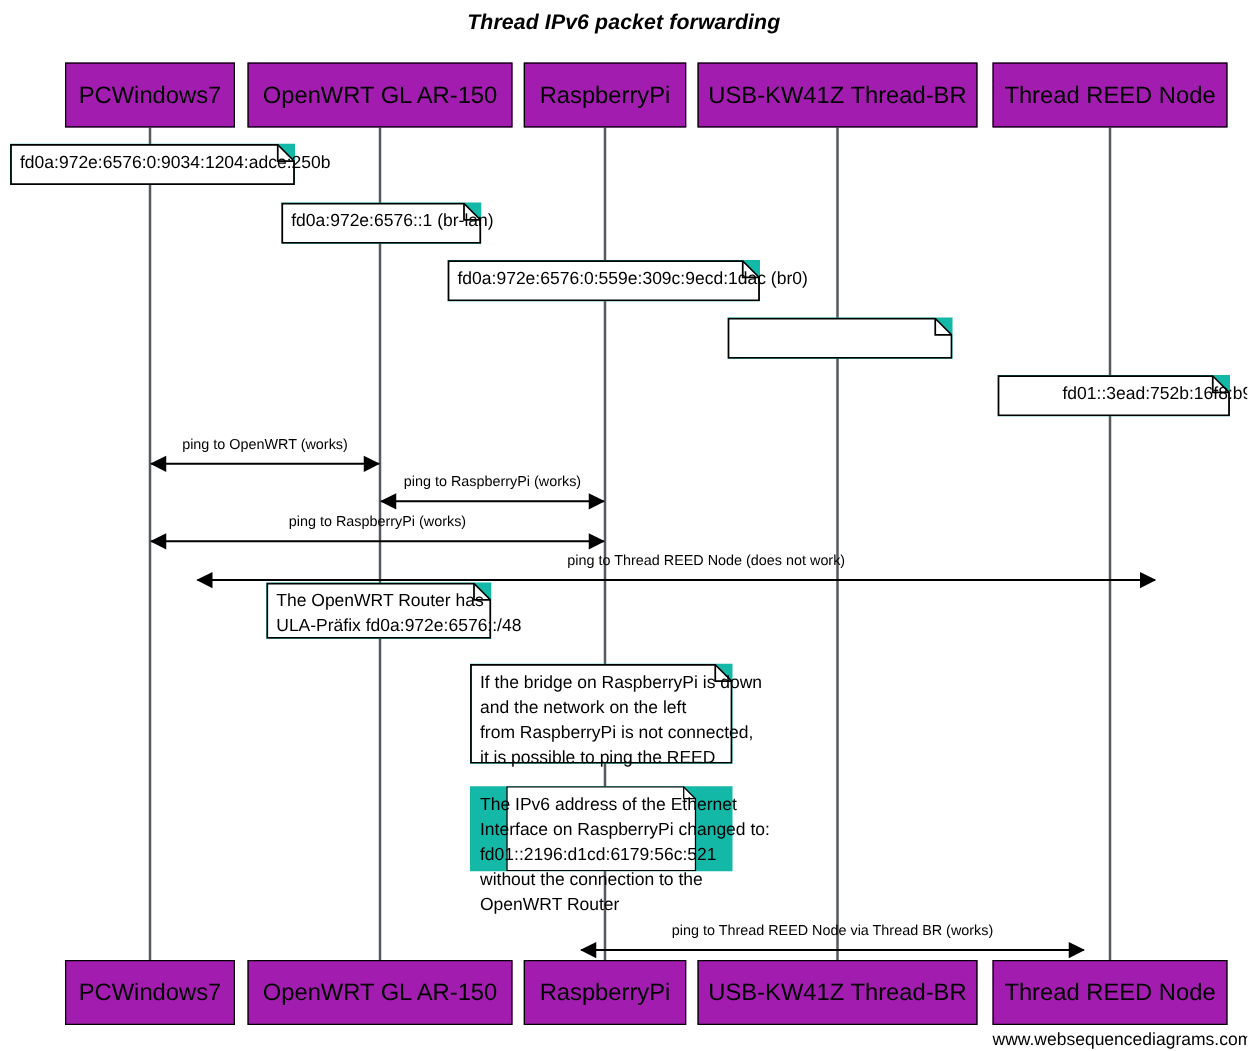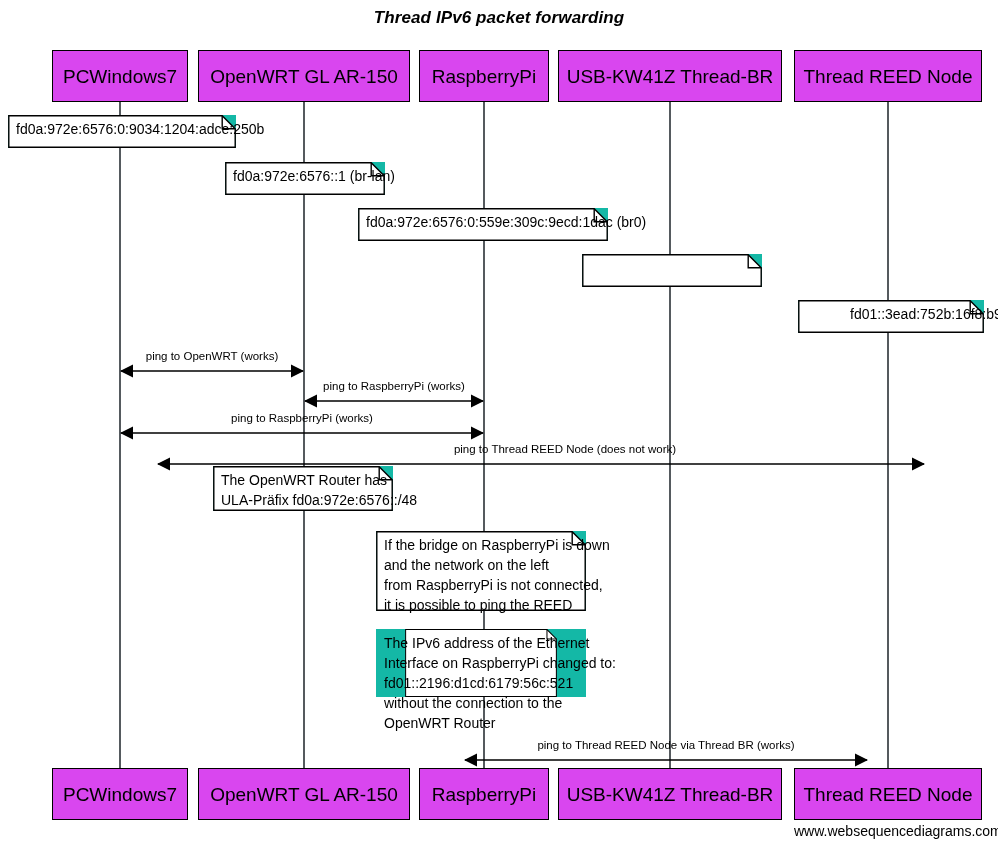--- a/index.html
+++ b/index.html
@@ -28,21 +28,21 @@
     font-size: 17px;
     font-weight: bold;
     letter-spacing: 0.1px;
     font-style: italic;
   }
   
   .participant {
     position: absolute;
     box-sizing: border-box;
     border: 1.6px solid #000000;
-    background: #d946ef;
+    background: #a21caf;
     display: flex;
     align-items: center;
     justify-content: center;
     font-size: 19px;
     line-height: 1;
     z-index: 3;
     white-space: nowrap;
   }
   
   .lifeline {

